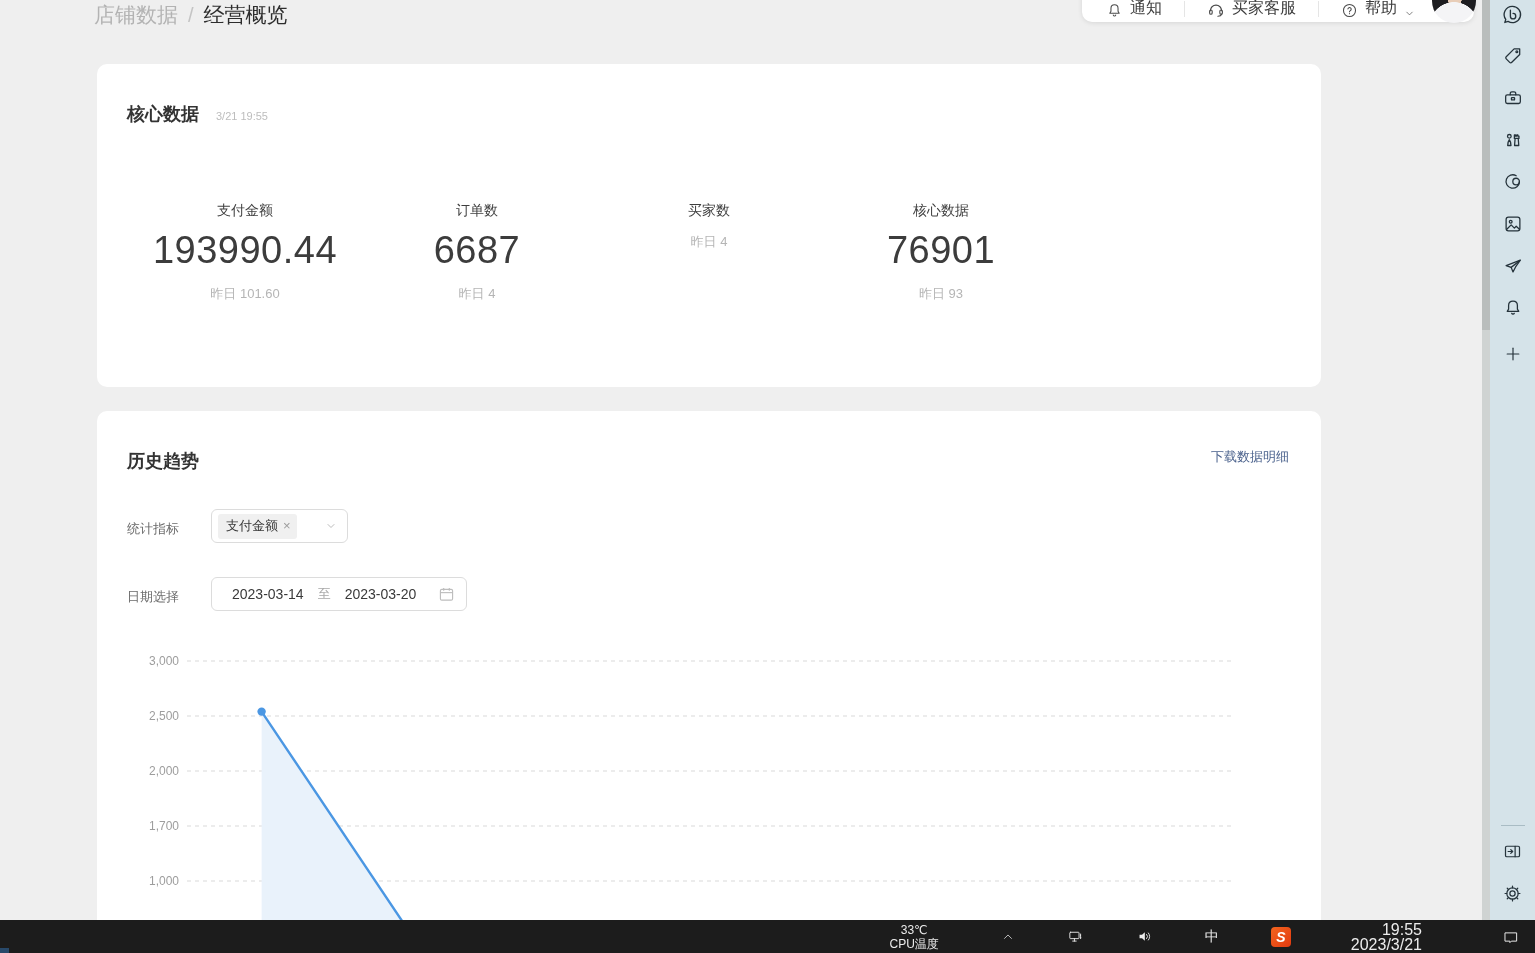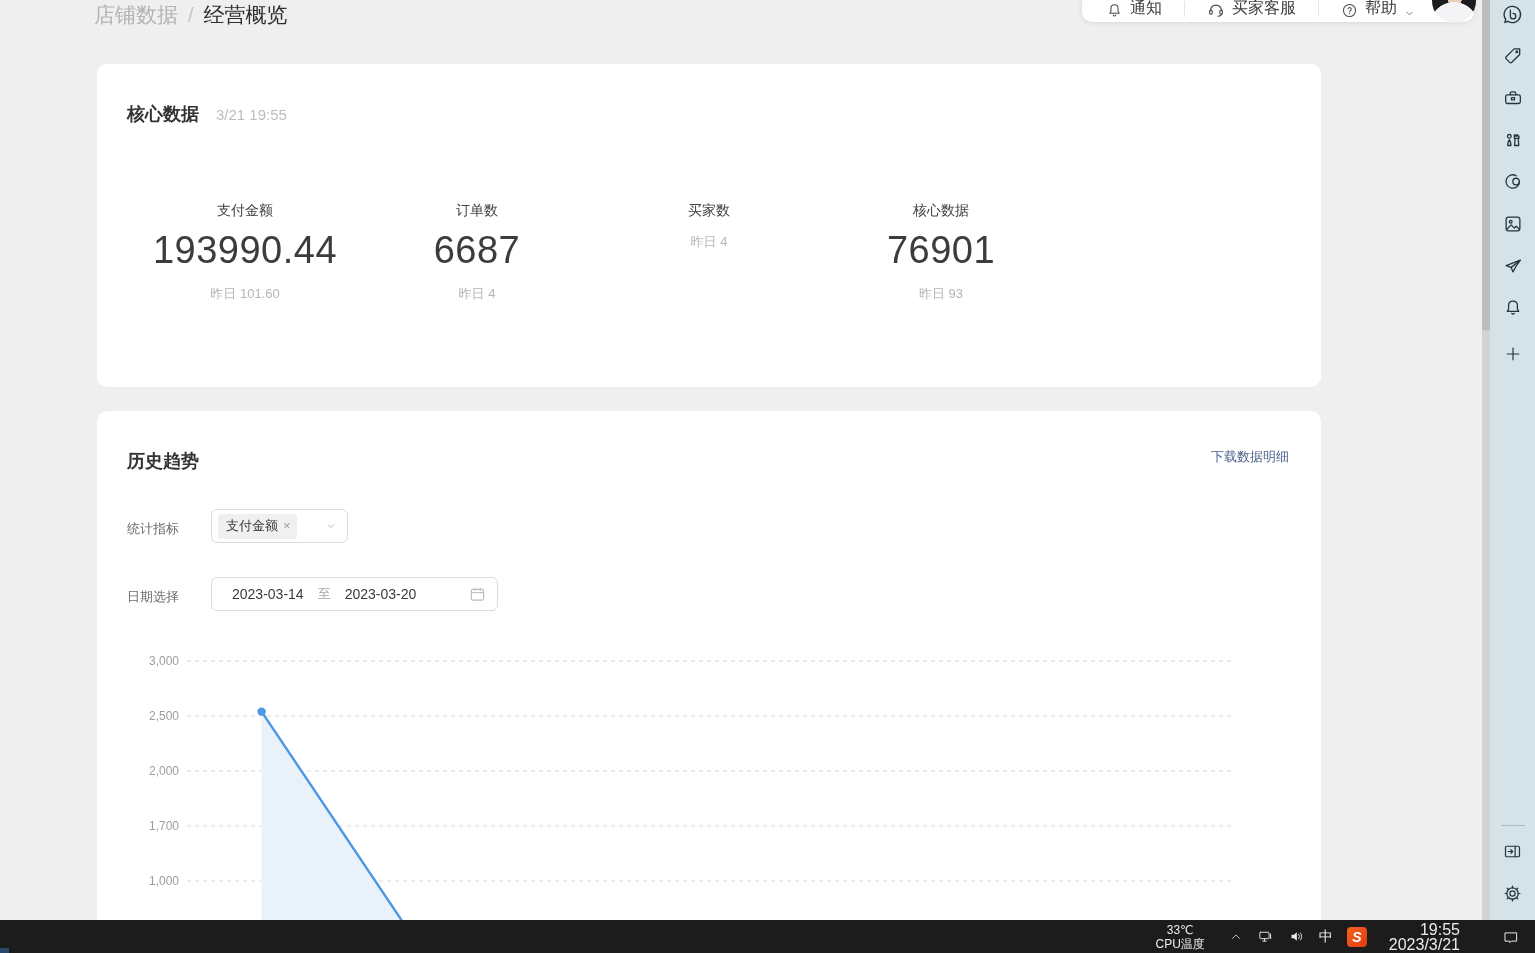--- a/index.html
+++ b/index.html
@@ -33,47 +33,47 @@
       radial-gradient(ellipse 11px 14px at 52% 48%, #e8cdb8 0 60%, transparent 61%),
       #1d1d20;
     cursor: pointer; }
 
   
   .card { position: absolute; background: #fff; border-radius: 10px; }
   .card-core { left: 73px; top: 64px; width: 1224px; height: 323px; }
   .card-trend { left: 73px; top: 411px; width: 1224px; height: 560px; }
   .card-title { font-size: 18px; font-weight: bold; color: #333; }
   .card-head { position: absolute; left: 30px; top: 38px; display: flex; align-items: baseline; gap: 17px; }
-  .timestamp { font-size: 15px; color: #bdbdbd; }
+  .timestamp { font-size: 11px; color: #bdbdbd; }
 
   
   .metrics-row { position: absolute; left: 32px; top: 138px; width: 1160px; display: flex; }
   .metric { width: 232px; text-align: center; }
   .metric-label { font-size: 14px; color: #3f3f3f; margin-bottom: 9px; }
   .metric-value { font-size: 38px; font-weight: 300; color: #3c3c3c; letter-spacing: .5px; }
   .metric-sub { font-size: 13px; color: #b5b5b5; margin-top: 13px; }
 
   
   .download-link { position: absolute; right: 32px; top: 37px; font-size: 13px; color: #4a618c; cursor: pointer; }
   .filter-label { position: absolute; left: 30px; font-size: 13px; color: #6b6b6b; }
   .metric-select { position: absolute; left: 114px; top: 98px; width: 137px; height: 34px; border: 1px solid #dcdcdc; border-radius: 6px; background: #fff; display: flex; align-items: center; padding: 0 10px 0 6px; cursor: pointer; }
   .metric-tag { background: #f0f0f0; border-radius: 3px; font-size: 13px; color: #383838; padding: 3px 6px 4px 8px; display: flex; align-items: center; gap: 5px; }
   .tag-close { color: #9b9b9b; font-size: 13px; cursor: pointer; line-height: 1; }
   .select-caret { margin-left: auto; }
-  .date-box { position: absolute; left: 114px; top: 166px; width: 287px; height: 34px; border: 1px solid #dcdcdc; border-radius: 6px; background: #fff; display: flex; align-items: center; padding: 0 12px 0 20px; gap: 14px; font-size: 14px; color: #3a3a3a; }
+  .date-box { position: absolute; left: 114px; top: 166px; width: 256px; height: 34px; border: 1px solid #dcdcdc; border-radius: 6px; background: #fff; display: flex; align-items: center; padding: 0 12px 0 20px; gap: 14px; font-size: 14px; color: #3a3a3a; }
   .date-to { color: #a8a8a8; font-size: 13px; }
   .date-input { cursor: text; }
   .cal-icon { margin-left: auto; cursor: pointer; }
 
   
   .ytick { position: absolute; width: 60px; text-align: right; font-size: 12px; color: #9d9d9d; }
   .chart-svg { position: absolute; left: 103px; top: 645px; }
 
   
-  .taskbar { position: absolute; left: 0; top: 920px; width: 1535px; height: 33px; background: #1c1c1c; display: flex; align-items: center; justify-content: flex-end; padding-right: 8px; color: #ececec; }
+  .taskbar { position: absolute; left: 0; top: 920px; width: 1535px; height: 33px; background: #1c1c1c; display: flex; align-items: center; justify-content: flex-end; padding-right: 8px; color: #ececec; gap: 38px; }
   .tray-item { display: flex; align-items: center; justify-content: center; height: 33px; padding: 0 7px; cursor: pointer; }
   .taskbar svg { stroke: #ececec; fill: none; stroke-width: 1.3; stroke-linecap: round; stroke-linejoin: round; }
   .temp-block { text-align: center; font-size: 12px; line-height: 14px; margin-right: 10px; }
   .ime { font-size: 14px; }
   .sogou { width: 20px; height: 20px; border-radius: 4px; background: linear-gradient(135deg,#f3641e,#e23a10); color: #fff; font-weight: bold; font-size: 14px; display: flex; align-items: center; justify-content: center; font-style: italic; }
   .clock-block { text-align: right; font-size: 16px; line-height: 15px; margin: 0 10px 0 8px; }
   .start-fragment { position: absolute; left: 0; top: 28px; width: 9px; height: 5px; background: #2e5d8c; opacity: .7; }
 </style>
 </head>
 <body>

